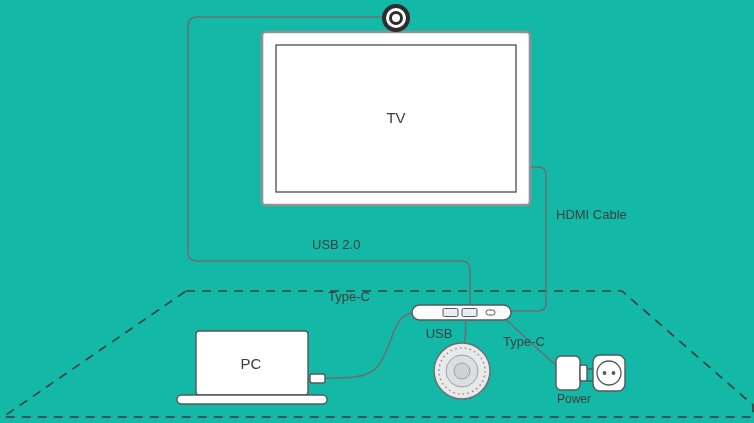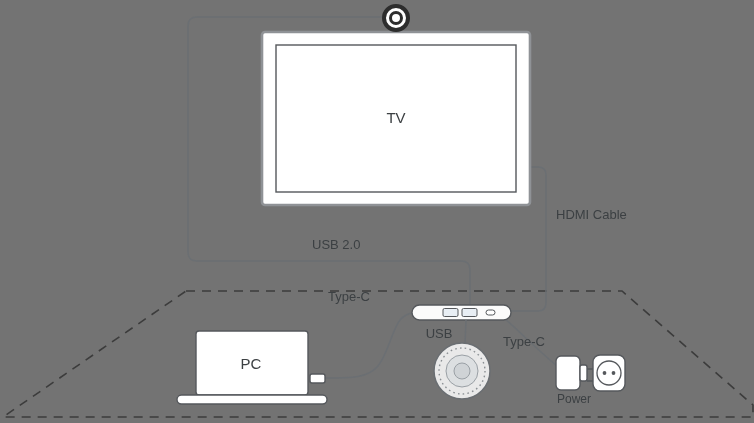--- a/index.html
+++ b/index.html
@@ -5,21 +5,21 @@
   html, body {
     margin: 0;
     padding: 0;
     background: #ffffff;
     font-family: "Liberation Sans", sans-serif;
   }
   .canvas {
     position: relative;
     width: 754px;
     height: 423px;
-    background: #737373;
+    background: #14b8a6;
     overflow: hidden;
   }
   svg { display: block; }
   text {
     font-family: "Liberation Sans", sans-serif;
     fill: #3c4043;
   }
   .lbl { font-size: 13px; }
   .lbl-big { font-size: 15px; }
   .lbl-small { font-size: 12px; }

